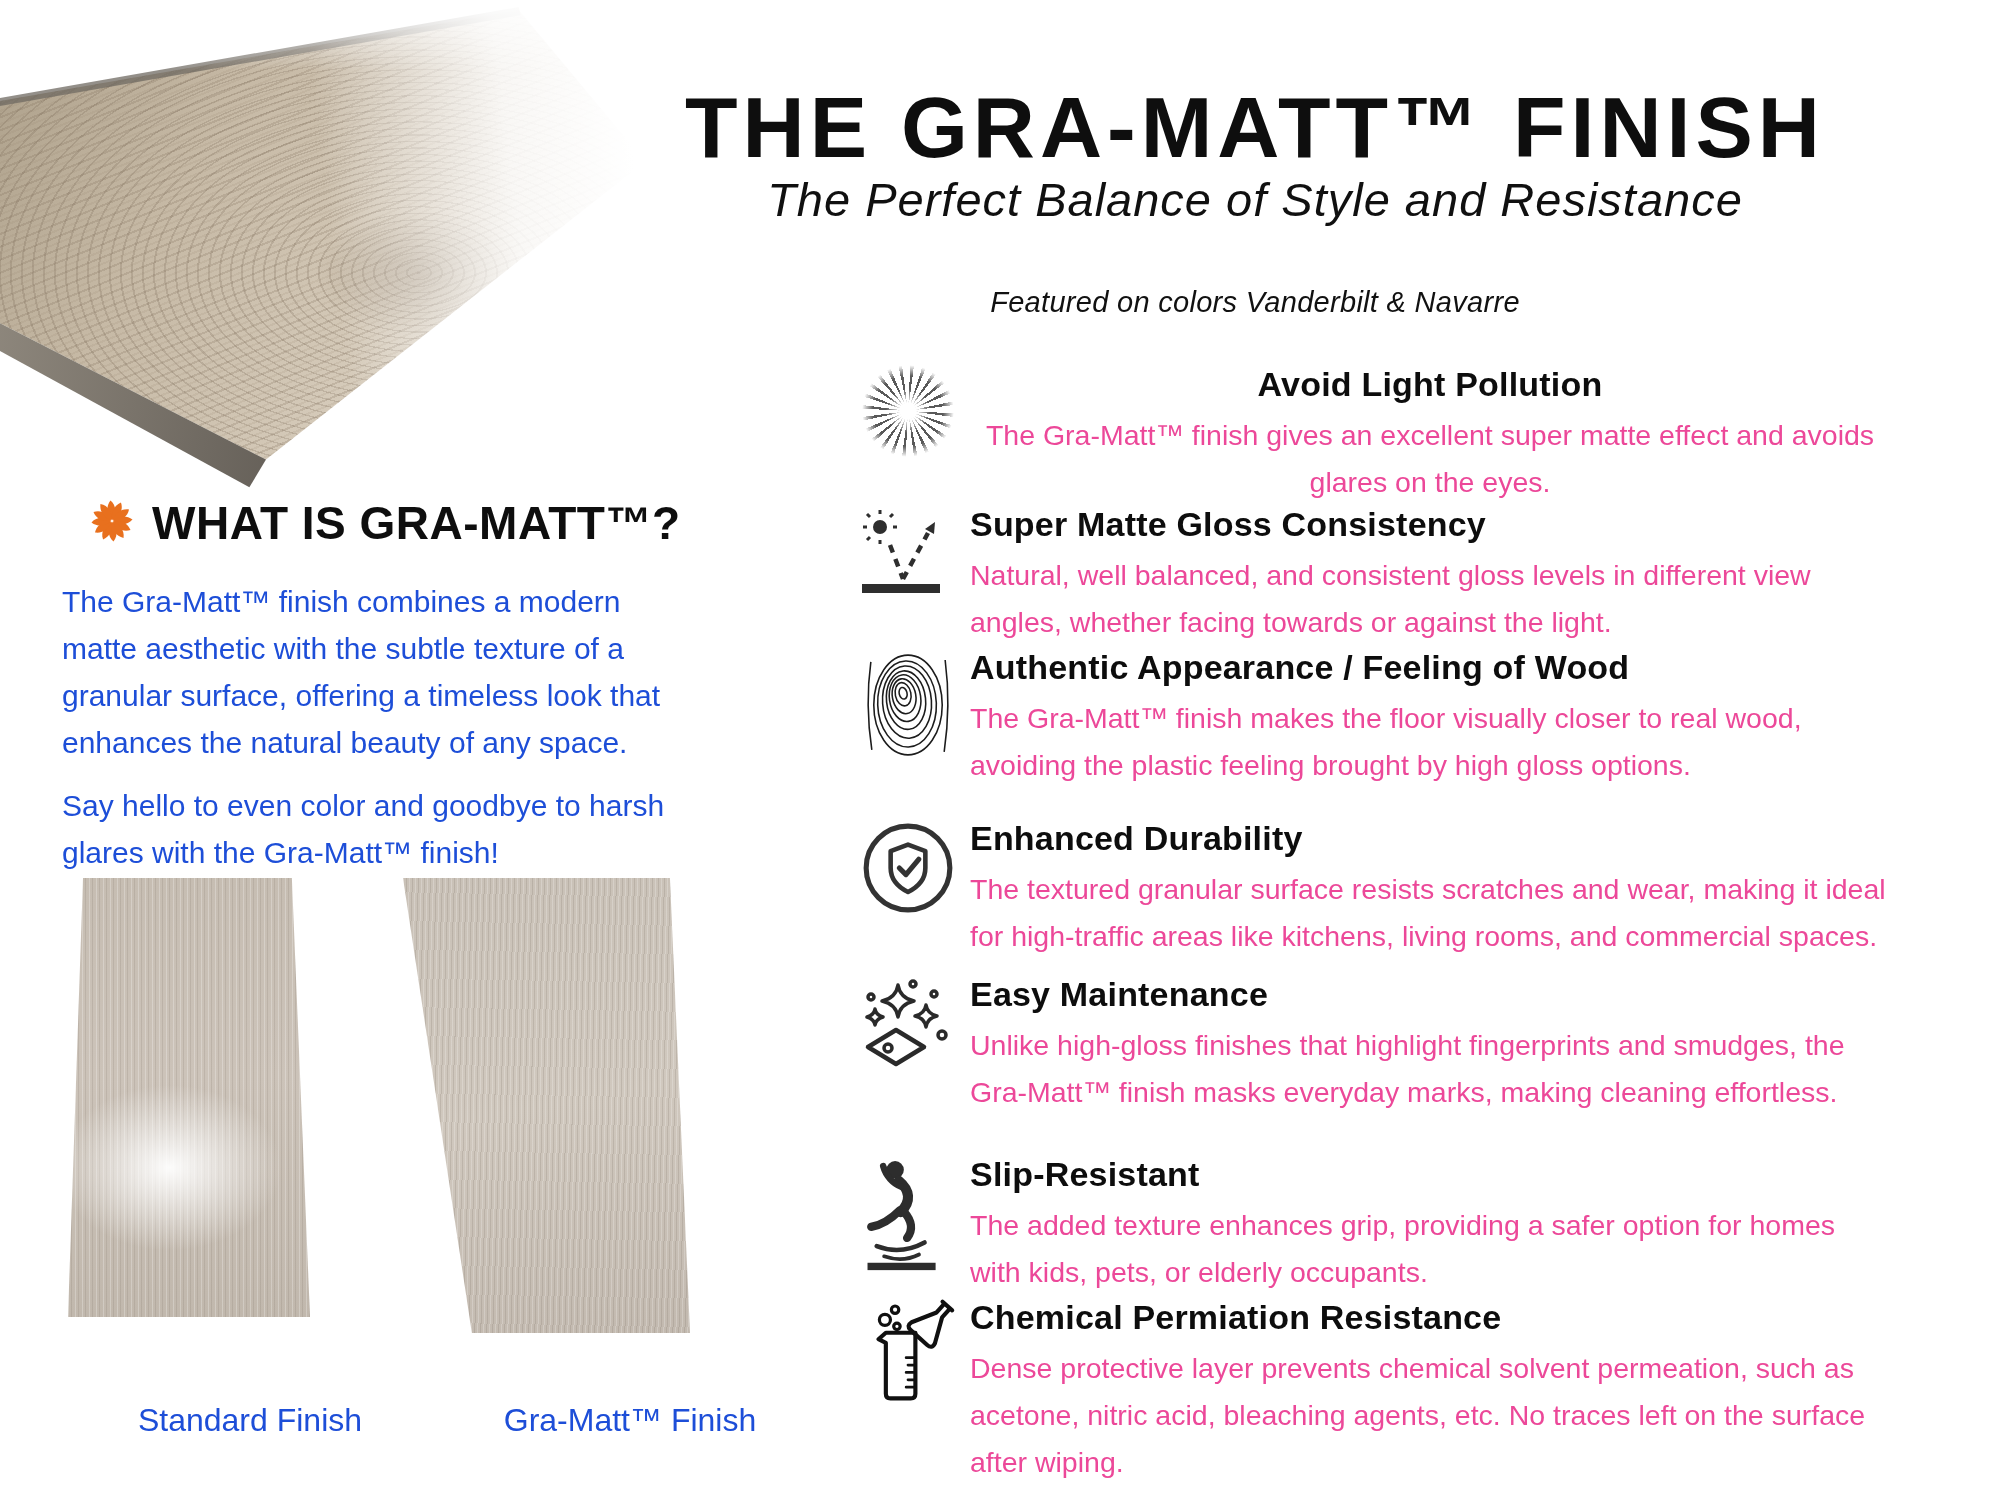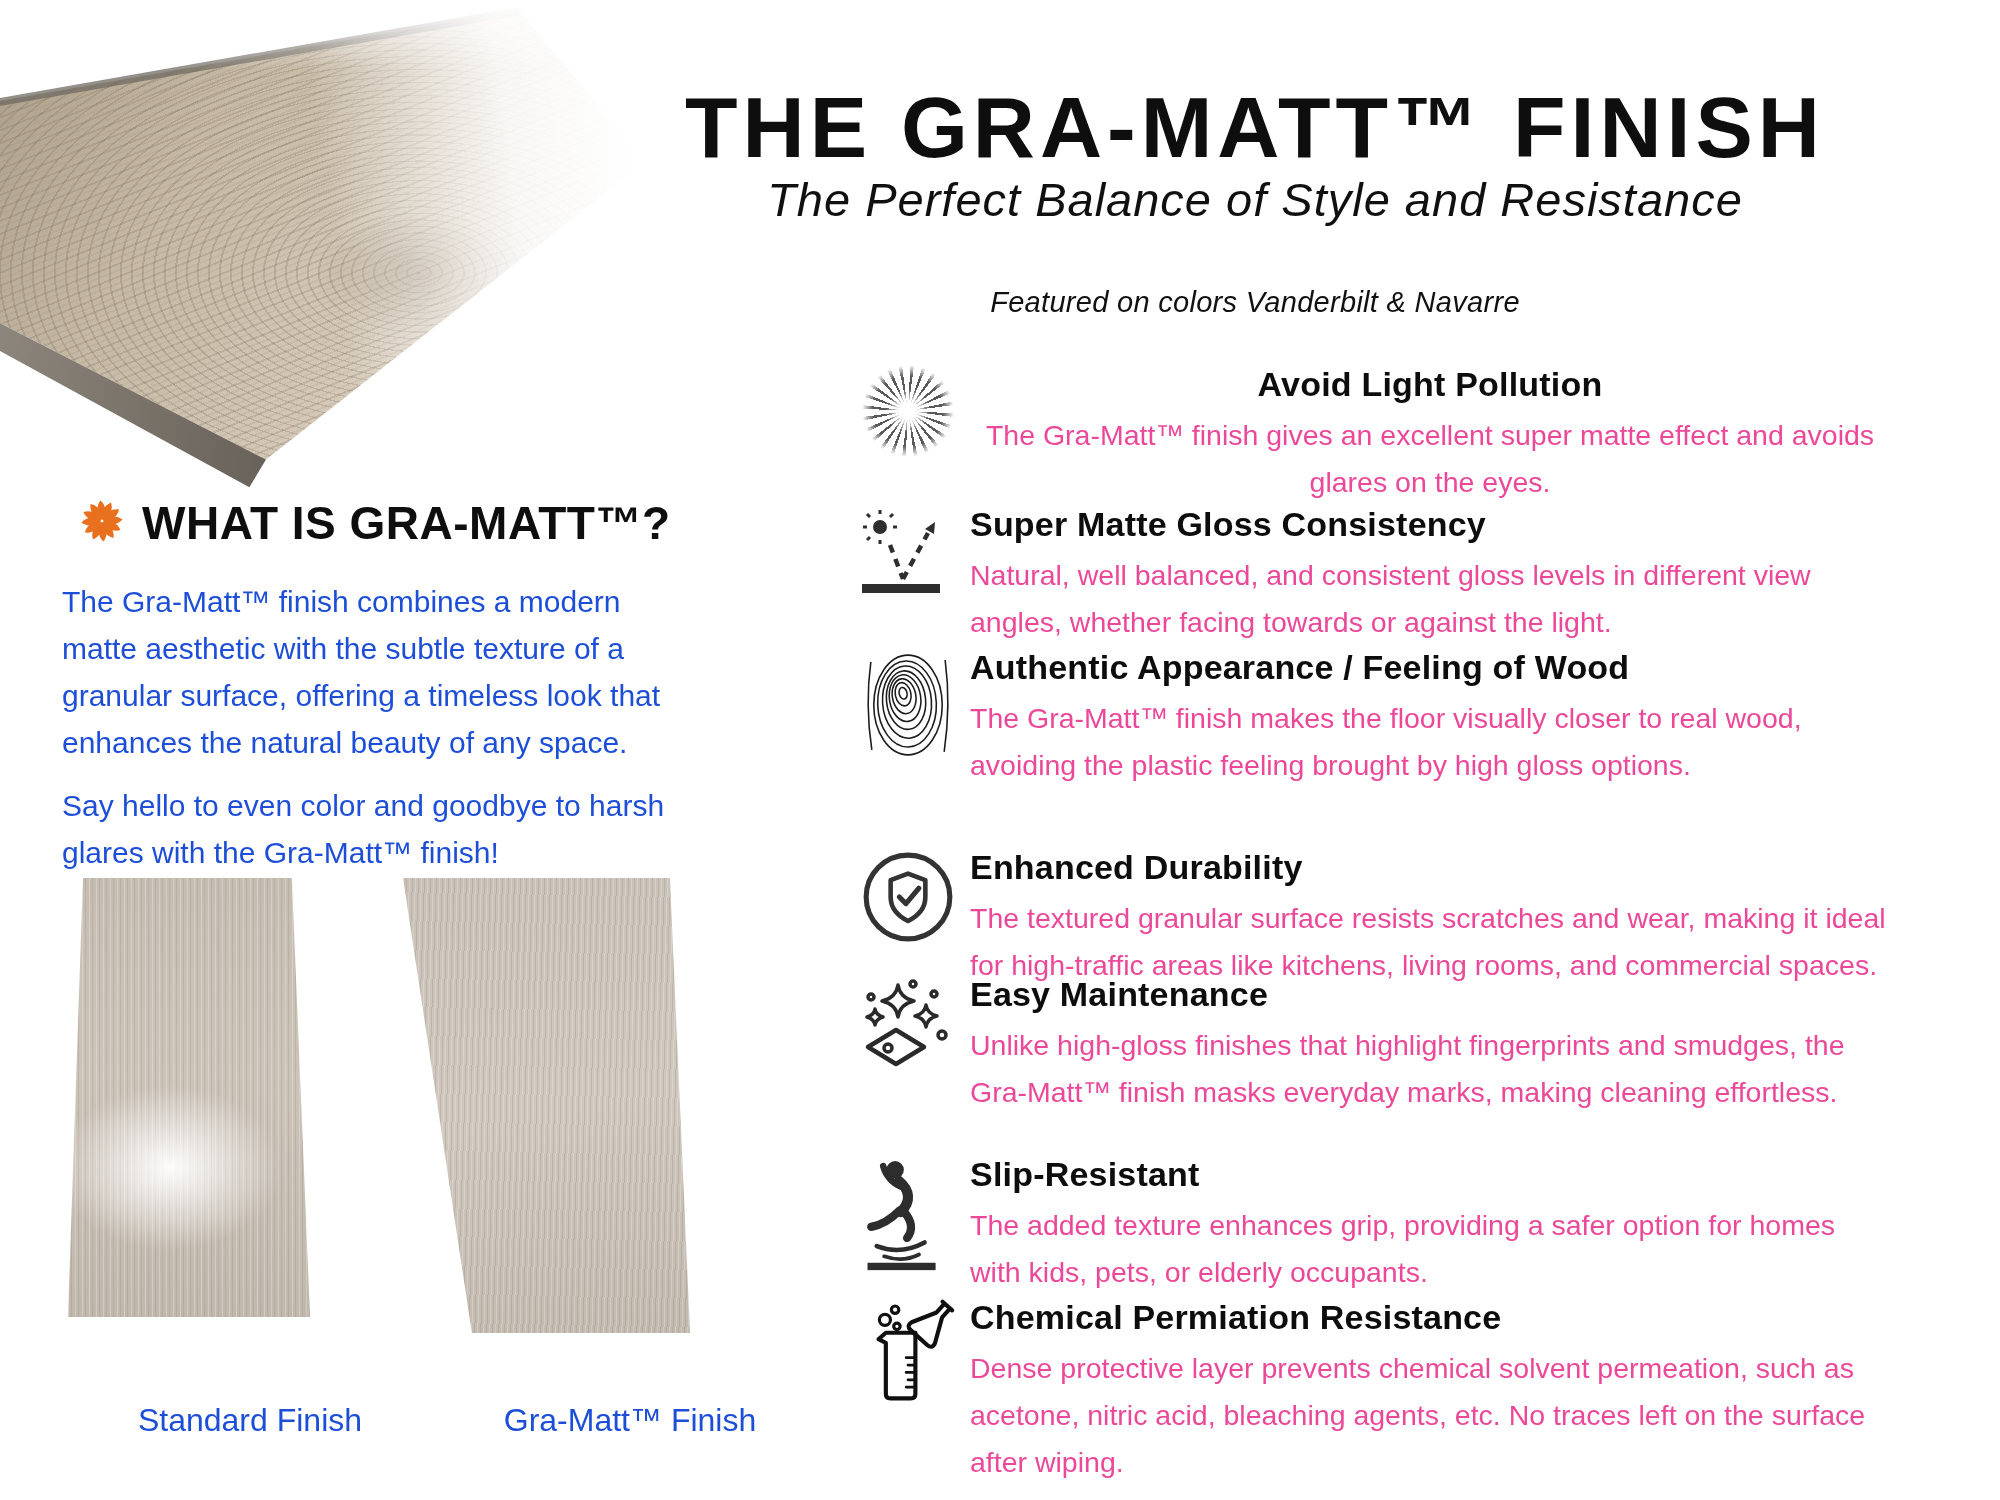--- a/index.html
+++ b/index.html
@@ -42,21 +42,21 @@
   .subtitle{
     position:absolute;left:620px;top:172px;width:1270px;text-align:center;
     font-size:47px;font-style:italic;font-weight:500;letter-spacing:1px;color:#101010;white-space:nowrap;
   }
   .featured{
     position:absolute;left:620px;top:286px;width:1270px;text-align:center;
     font-size:29px;font-style:italic;color:#111;letter-spacing:.3px;
   }
   
   .about-heading{
-    position:absolute;left:78px;top:496px;display:flex;align-items:center;gap:16px;
+    position:absolute;left:88px;top:496px;display:flex;align-items:center;gap:16px;
   }
   .about-heading .txt{font-size:46px;font-weight:800;letter-spacing:.5px;color:#0e0e0e;white-space:nowrap;}
   .about-p{position:absolute;left:62px;width:632px;font-size:30px;line-height:47px;color:#1d4ed8;}
   #about-p1{top:578px;}
   #about-p2{top:782px;}
   
   .plank{position:absolute;top:878px;filter:drop-shadow(0 2px 2px rgba(0,0,0,0.25));}
   #plank-standard{
     left:68px;width:242px;height:439px;
     clip-path:polygon(6.2% 0%, 92.5% 0%, 100% 100%, 0% 100%);
@@ -177,21 +177,21 @@
           <path d="M83,12 Q89,58 82,106"></path>
         </g>
       </svg>
     </div>
     <div class="f-text">
       <div class="f-title">Authentic Appearance / Feeling of Wood</div>
       <div class="f-desc">The Gra-Matt™ finish makes the floor visually closer to real wood, avoiding the plastic feeling brought by high gloss options.</div>
     </div>
   </div>
 
-  <div class="feature" style="top:848px;">
+  <div class="feature" style="top:819px;">
     <div class="f-icon">
       <svg width="98" height="98" viewBox="0 0 96 96">
         <g fill="none" stroke="#333" stroke-linejoin="round" stroke-linecap="round">
           <circle cx="48" cy="48" r="41" stroke-width="5"></circle>
           <path d="M48 25 L65 31.5 V48 C65 60.5 57 67 48 71.5 C39 67 31 60.5 31 48 V31.5 Z" stroke-width="4.5"></path>
           <path d="M39.5 48 L46 54.5 L58.5 39.5" stroke-width="5"></path>
         </g>
       </svg>
     </div>
     <div class="f-text">

